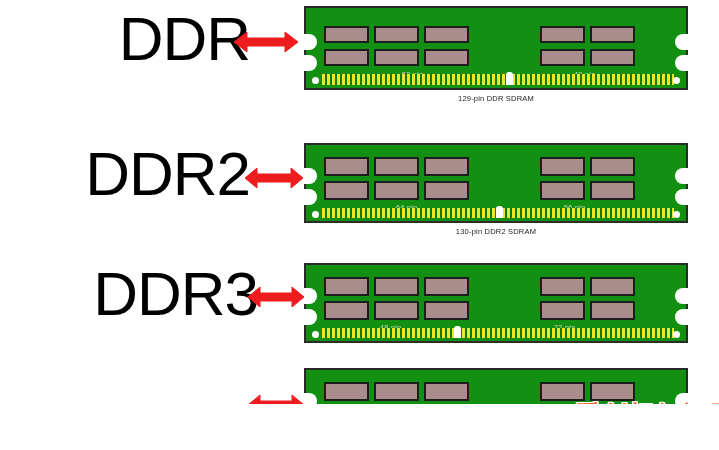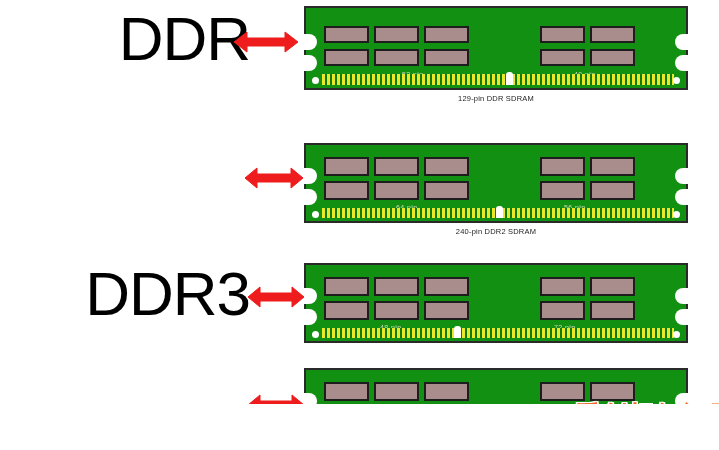--- a/index.html
+++ b/index.html
@@ -187,20 +187,21 @@
 
       <div class="dot" style="left:6px;   bottom:4px;"></div>
       <div class="dot" style="right:6px;  bottom:4px;"></div>
     </div>
 
     <div class="caption" style="left:304px; top:94px; width:384px;">129-pin DDR SDRAM</div>
   </div>
 
   <div class="row" style="top:135px;height:112px;">
 
+    <div class="label" style="top:8px; font-size:62px;">DDR2</div>
 
     <svg class="arrow" style="left:243px; top:30px;" width="62" height="26" viewBox="0 0 62 26">
       <path d="M2 13 L14 3 L14 9 L48 9 L48 3 L60 13 L48 23 L48 17 L14 17 L14 23 Z" fill="#ee1c1c" stroke="#ee1c1c" stroke-width="1" stroke-linejoin="round"></path>
     </svg>
 
     <div class="module" style="left:304px; top:8px; width:384px; height:80px;">
 
       <div class="notch-side left" style="top:23px;"></div>
       <div class="notch-side left" style="top:44px;"></div>
       <div class="notch-side right" style="top:23px;"></div>
@@ -221,26 +222,26 @@
       <div class="pin-count" style="left:90px;  top:59px;">64 pin</div>
       <div class="pin-count" style="left:258px; top:59px;">56 pin</div>
 
       <div class="pins" style="left:16px; bottom:3px; width:352px; height:10px;"></div>
       <div class="key-notch" style="left:190px; bottom:3px; width:7px; height:12px;"></div>
 
       <div class="dot" style="left:6px;   bottom:3px;"></div>
       <div class="dot" style="right:6px;  bottom:3px;"></div>
     </div>
 
-    <div class="caption" style="left:304px; top:92px; width:384px;">240-pin DDR2 SDRAM</div>
+    <div class="caption" style="left:304px; top:92px; width:384px;">130-pin DDR2 SDRAM</div>
   </div>
 
   <div class="row" style="top:255px;height:110px;">
 
-    <div class="label" style="top:8px; font-size:62px;">DDR3</div>
+    <div class="label" style="top:8px; font-size:62px;margin-left:8px;">DDR3</div>
 
     <svg class="arrow" style="left:246px; top:29px;" width="60" height="26" viewBox="0 0 60 26">
       <path d="M2 13 L14 3 L14 9 L46 9 L46 3 L58 13 L46 23 L46 17 L14 17 L14 23 Z" fill="#ee1c1c" stroke="#ee1c1c" stroke-width="1" stroke-linejoin="round"></path>
     </svg>
 
     <div class="module" style="left:304px; top:8px; width:384px; height:80px;">
 
       <div class="notch-side left" style="top:23px;"></div>
       <div class="notch-side left" style="top:44px;"></div>
       <div class="notch-side right" style="top:23px;"></div>

